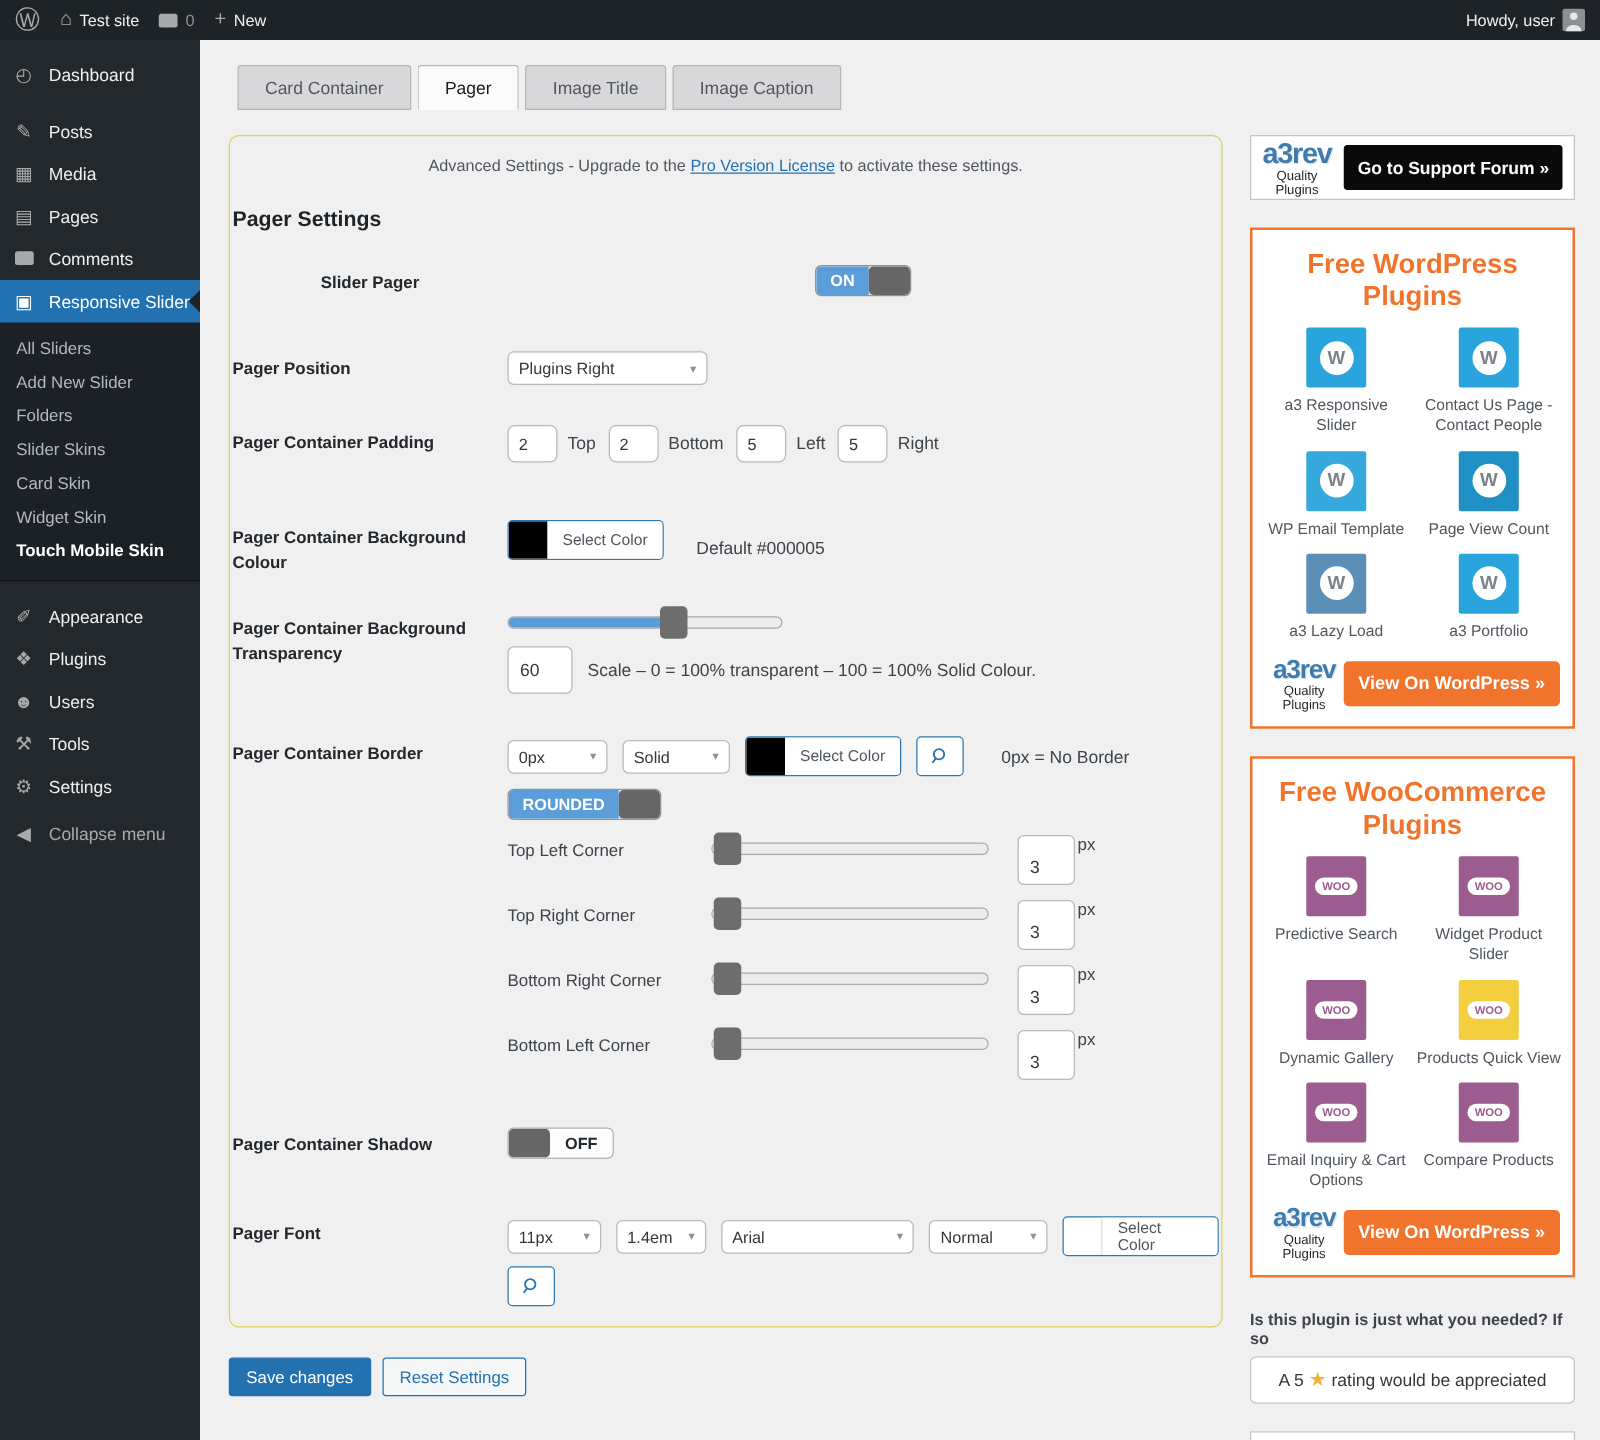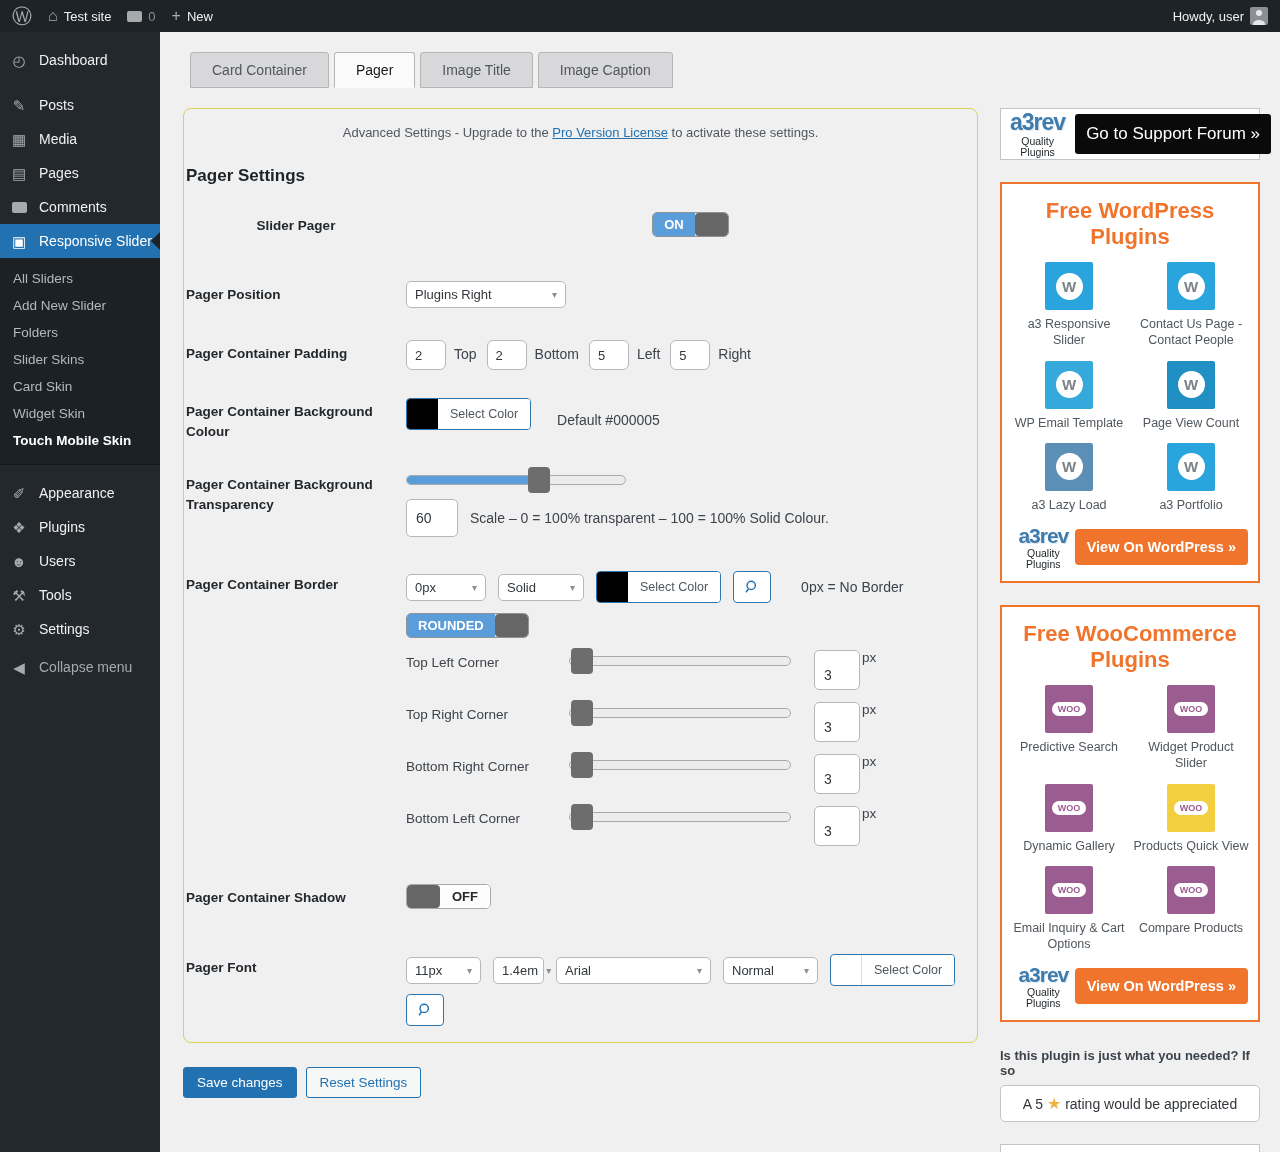--- a/index.html
+++ b/index.html
@@ -106,21 +106,21 @@
   .actions { display:flex; gap:9px; margin-top:24px; }
   .btn-primary { background:#2271b1; border:1px solid #2271b1; color:#fff; font-size:13.5px; padding:7px 13px; border-radius:3px; cursor:pointer; font-family:inherit; }
   .btn-secondary { background:#f6f7f7; border:1px solid #2271b1; color:#2271b1; font-size:13.5px; padding:7px 13px; border-radius:3px; cursor:pointer; font-family:inherit; }
 
   
   .box { background:#fff; border:1px solid #c3c4c7; width:260px; }
   .support-box { display:flex; align-items:center; gap:10px; padding:8px 9px; height:52px; }
   .a3-logo { text-align:center; line-height:1; }
   .a3-name { font-weight:bold; font-size:23px; color:#3f7cad; letter-spacing:-1px; text-shadow:1px 1px 0 #dce8f2; }
   .a3-sub { font-size:10.5px; color:#1d2327; margin-top:2px; }
-  .btn-black { background:#0a0a0a; color:#fff; font-weight:normal; font-size:17px; padding:10px 11px; border-radius:3px; border:none; cursor:pointer; white-space:nowrap; font-family:inherit; }
+  .btn-black { background:#0a0a0a; color:#fff; font-weight:bold; font-size:14px; padding:10px 11px; border-radius:3px; border:none; cursor:pointer; white-space:nowrap; font-family:inherit; }
 
   .promo-box { border:2px solid #f0742c; margin-top:22px; padding:10px 8px 12px; }
   .promo-title { text-align:center; color:#f0742c; font-weight:bold; font-size:22px; margin:4px 0 12px; }
   .promo-grid { display:grid; grid-template-columns:1fr 1fr; row-gap:12px; column-gap:4px; }
   .pcell { text-align:center; cursor:pointer; }
   .picon { width:48px; height:48px; margin:0 auto; border-radius:2px; display:flex; align-items:center; justify-content:center; }
   .badge-circle { width:27px; height:27px; border-radius:50%; background:#fff; color:#7b8288; font-weight:bold; font-size:15px; display:flex; align-items:center; justify-content:center; }
   .badge-pill { background:#fff; color:#9b5c8f; font-weight:bold; font-size:9px; padding:2px 6px; border-radius:8px; }
   .pname { font-size:12.5px; color:#50575e; margin-top:6px; line-height:1.3; }
   .promo-footer { display:flex; align-items:center; justify-content:space-between; margin-top:12px; padding:0 2px; }
@@ -268,21 +268,21 @@
             <span class="pad-suffix">Top</span>
             <input class="pad-input" value="2" style="">
             <span class="pad-suffix">Bottom</span>
             <input class="pad-input" value="5" style="">
             <span class="pad-suffix">Left</span>
             <input class="pad-input" value="5" style="">
             <span class="pad-suffix">Right</span>
           </div>
         </div>
 
-        <div class="row" style="margin-top:28px;">
+        <div class="row" style="margin-top:46px;">
           <span class="lbl">Pager Container Background Colour</span>
           <div class="ctrl" style="display:flex;">
             <div class="colorgrp">
               <span class="swatch" style="background: rgb(0, 0, 0);"></span>
               <span class="colorbtn">Select Color</span>
             </div>
             <span class="default-note">Default #000005</span>
           </div>
         </div>
 
@@ -385,21 +385,21 @@
         </div>
 
         <div class="row" style="margin-top:42px;">
           <span class="lbl">Pager Font</span>
           <div class="ctrl">
             <div class="font-ctrls">
               <div class="sel" style="width:75px;">
                 <span>11px</span>
                 <span class="caret">▾</span>
               </div>
-              <div class="sel" style="width:51px;">
+              <div class="sel" style="width:72px;">
                 <span>1.4em</span>
                 <span class="caret">▾</span>
               </div>
               <div class="sel" style="width:155px;">
                 <span>Arial</span>
                 <span class="caret">▾</span>
               </div>
               <div class="sel" style="width:95px;">
                 <span>Normal</span>
                 <span class="caret">▾</span>

